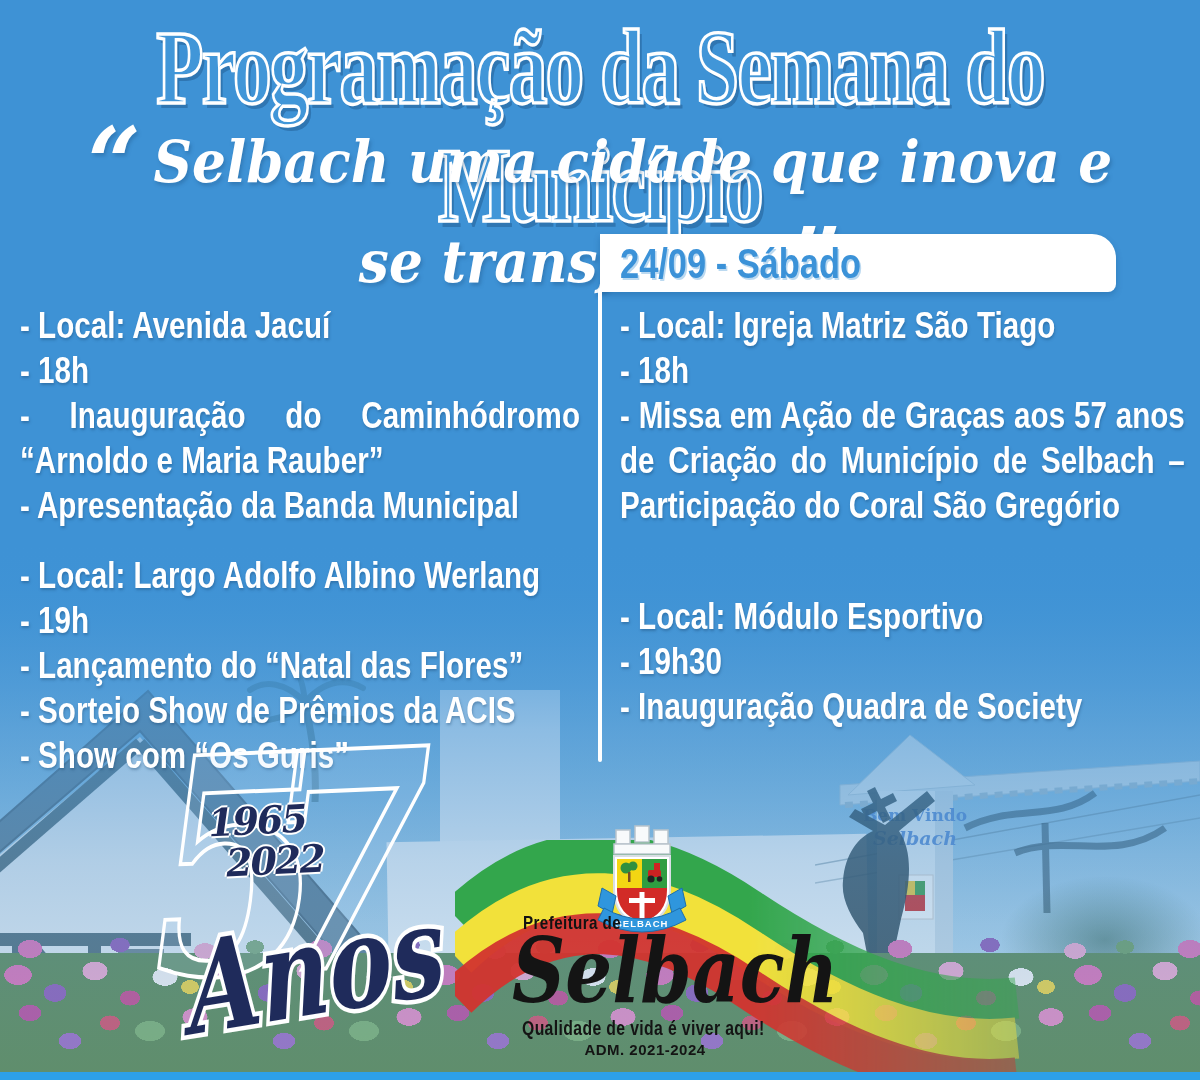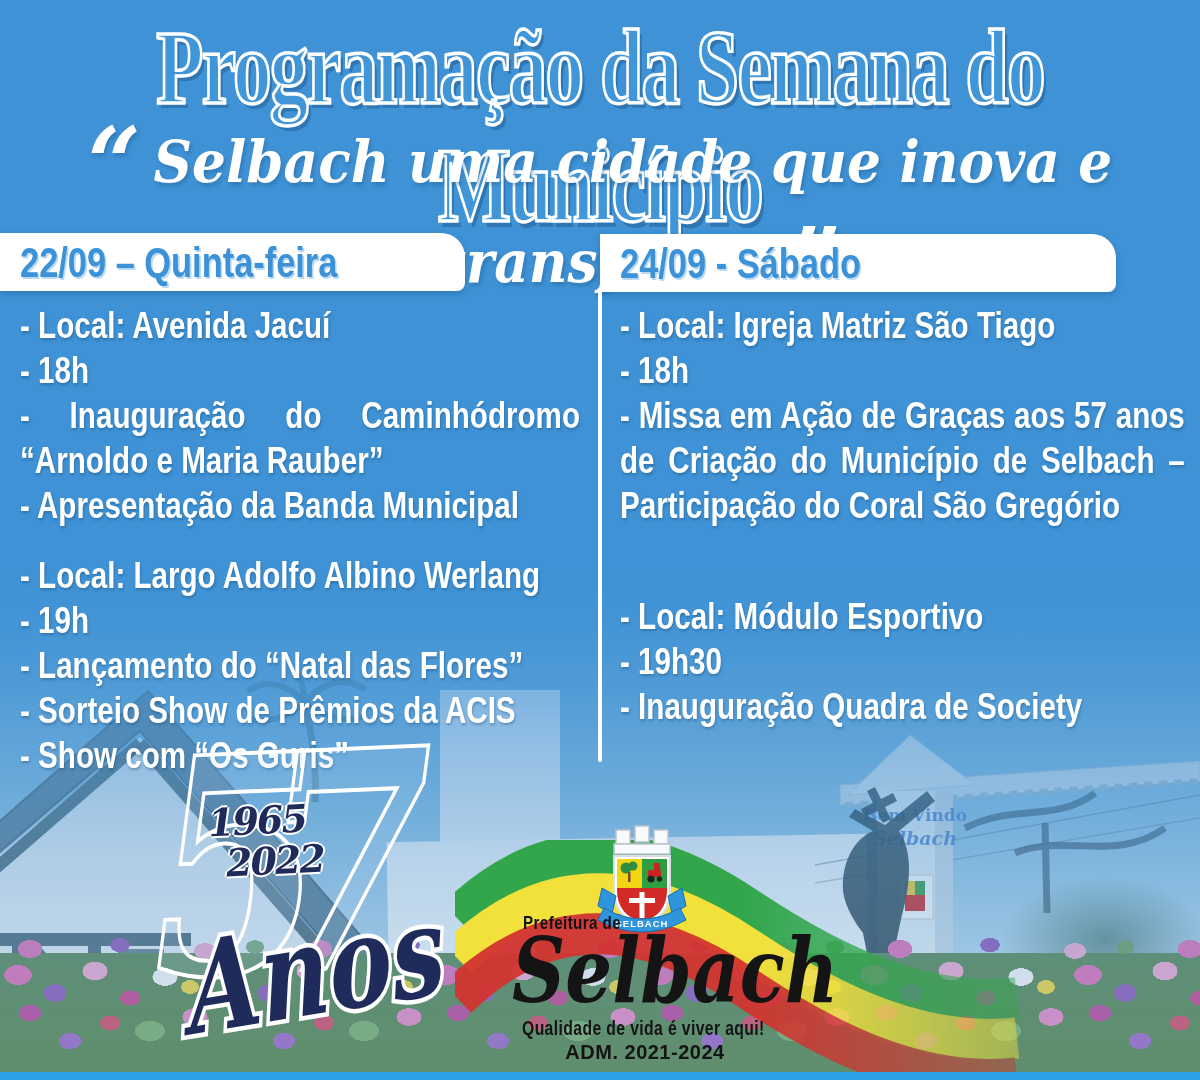--- a/index.html
+++ b/index.html
@@ -100,21 +100,21 @@
   .crest{position:absolute;left:570px;top:818px;}
   .pretitle{position:absolute;left:523px;top:912px;font-size:19px;font-weight:bold;color:#121212;
     transform:scaleX(.8);transform-origin:left top;letter-spacing:.5px;white-space:nowrap;}
   .cityname{position:absolute;left:512px;top:925px;
     font-family:"DejaVu Serif","Liberation Serif",serif;font-style:italic;font-weight:bold;
     font-size:90px;line-height:1;color:#141414;
     transform:scaleX(.82);transform-origin:left top;white-space:nowrap;}
   .slogan{position:absolute;left:522px;top:1016px;font-size:21px;font-weight:bold;color:#141414;
     transform:scaleX(.75);transform-origin:left top;white-space:nowrap;letter-spacing:.5px;}
   .adm{position:absolute;left:520px;top:1041px;width:250px;text-align:center;
-    font-size:20px;font-weight:bold;color:#141414;letter-spacing:.5px;}
+    font-size:15px;font-weight:bold;color:#141414;letter-spacing:.5px;}
   
   .bottom-bar{position:absolute;left:0;top:1072px;width:1200px;height:8px;background:#2DA0E8;}
 </style>
 </head>
 <body>
 
 <div class="poster">
 
   <div class="photo">
     <div class="tower"></div>
@@ -172,23 +172,20 @@
     <div class="greens"></div>
     <div class="flowers"></div>
     <div class="tint"></div>
   </div>
 
   <h1 class="title">Programação da Semana do Município</h1>
   <div class="subtitle">
     <span class="q q-open">“</span><span>Selbach uma cidade que inova e se transforma</span><span class="q q-close">”</span>
   </div>
 
-  <div class="hdr hdr-left">
-    <span>22/09 – Quinta-feira</span>
-  </div>
   <div class="hdr hdr-right">
     <span>24/09 - Sábado</span>
   </div>
 
   <div class="sep"></div>
 
   <div class="block b-l1">
     <p class="ln nowrap">- Local: Avenida Jacuí</p>
     <p class="ln nowrap">- 18h</p>
     <p class="ln just">- Inauguração do Caminhódromo “Arnoldo e Maria Rauber”</p>

